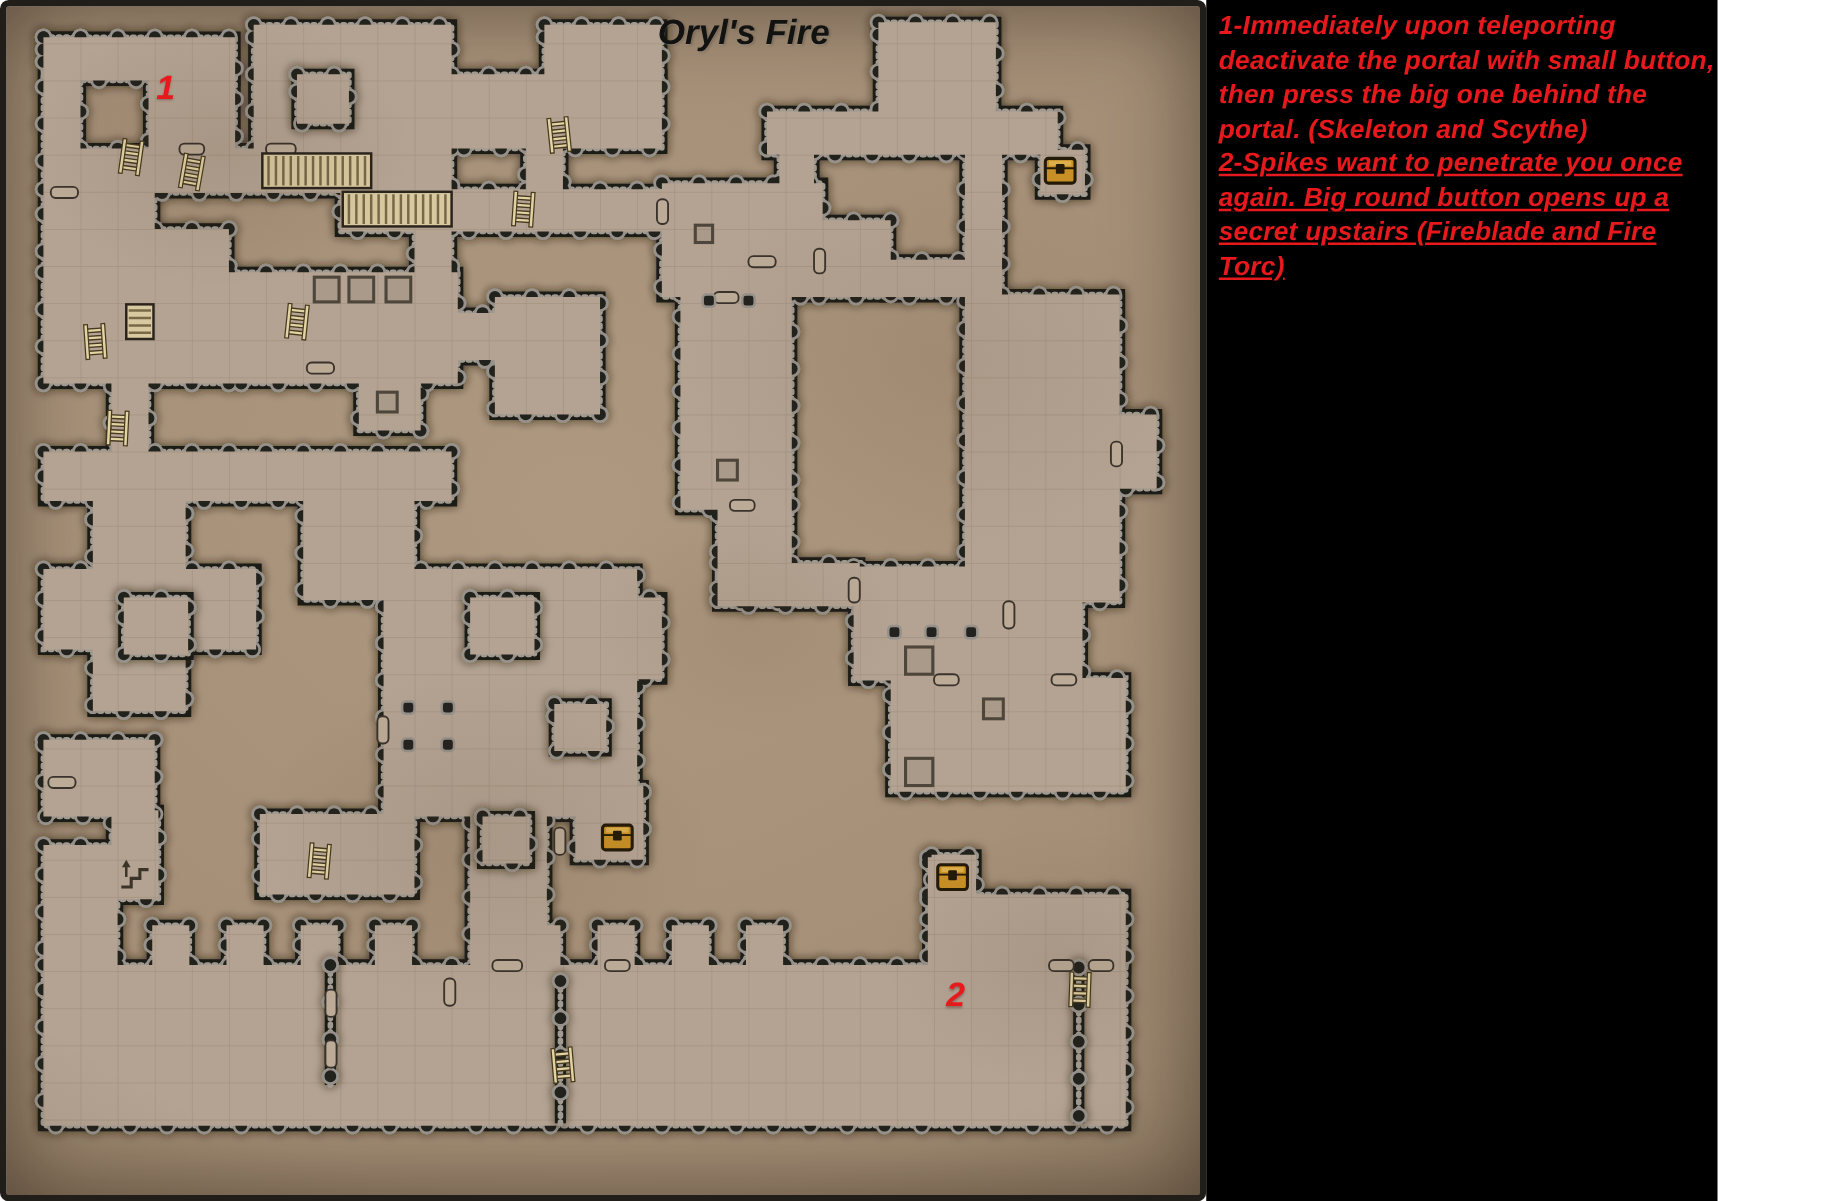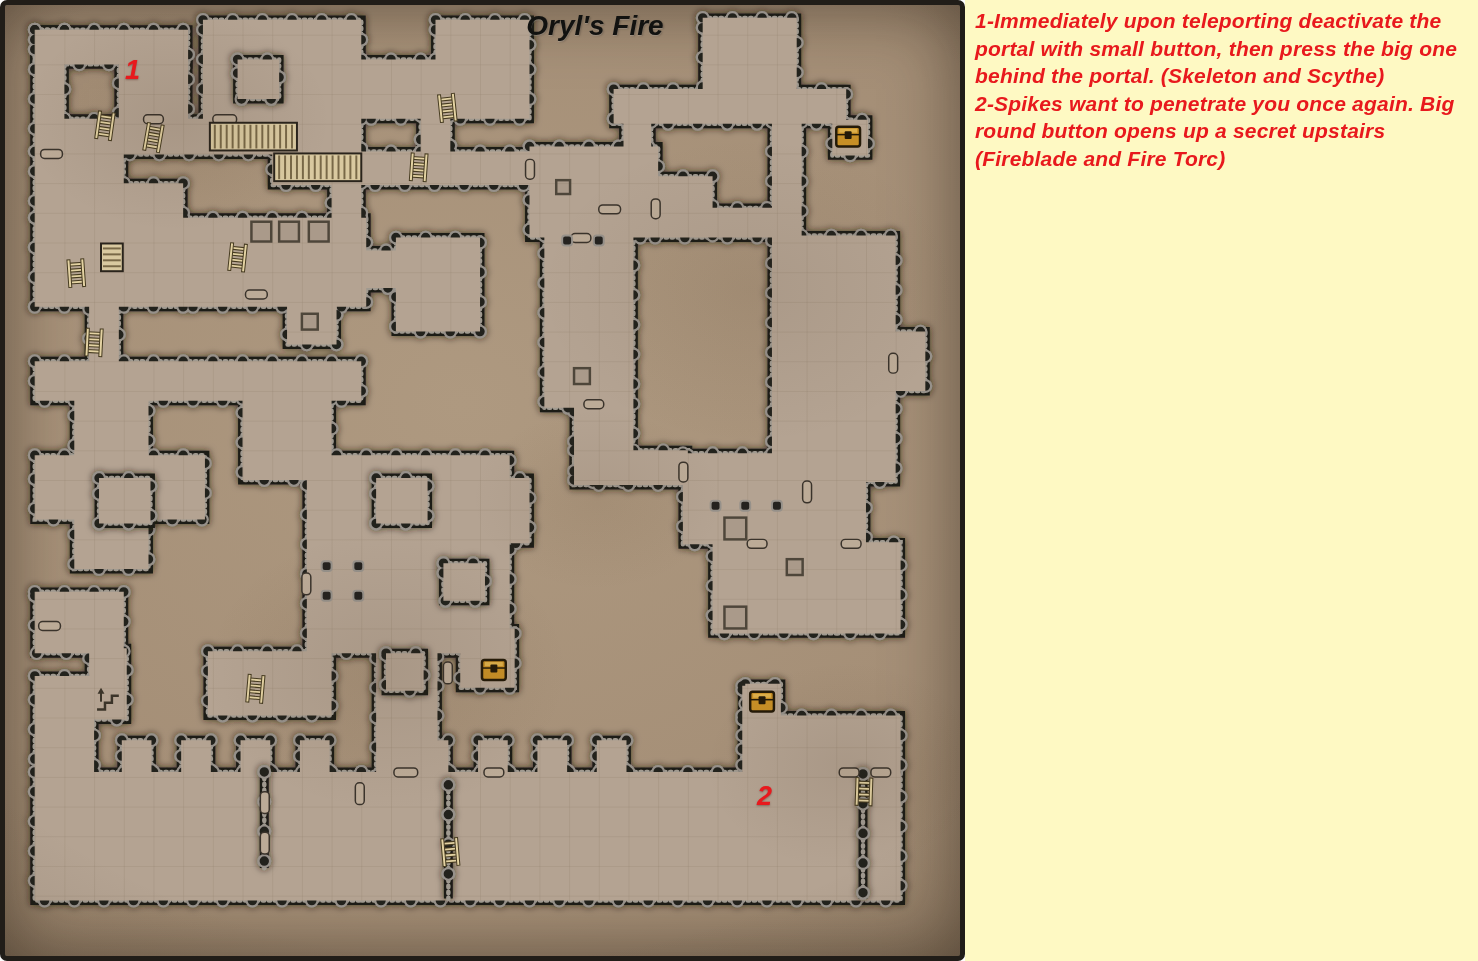--- a/index.html
+++ b/index.html
@@ -26,21 +26,21 @@
   .map-title{
     position:absolute;left:380px;top:5px;width:420px;text-align:center;
     font-size:28px;font-weight:bold;font-style:italic;color:#121210;
     text-shadow:0 1px 1px rgba(255,255,255,.22), 1px 1px 2px rgba(0,0,0,.25);
   }
   .marker{
     position:absolute;font-size:27px;font-weight:bold;font-style:italic;line-height:1;
     text-shadow:0 1px 2px rgba(60,0,0,.35);
   }
   .notes-panel{
-    position:absolute;left:965px;top:0;width:513px;height:961px;background:#fef9c3;
+    position:absolute;left:965px;top:0;width:409px;height:961px;background:#000000;
     box-sizing:border-box;padding:7px 2px 0 10px;
   }
   .note{
     margin:0;font-size:21px;line-height:1.31;font-weight:bold;font-style:italic;
     letter-spacing:.2px;
   }
 </style>
 </head>
 <body>
 
@@ -575,16 +575,16 @@
         </g>
       </svg>
     <div class="texture"></div>
     <div class="map-title" style="color: rgb(18, 18, 16);">Oryl's Fire</div>
     <div class="marker" id="marker-0" style="left: 120px; top: 52px; color: rgb(232, 25, 29);">1</div>
     <div class="marker" id="marker-1" style="left: 752px; top: 778px; color: rgb(232, 25, 29);">2</div>
   </div>
 
   <div class="notes-panel">
     <p class="note" style="color: rgb(232, 25, 29);">1-Immediately upon teleporting deactivate the portal with small button, then press the big one behind the portal. (Skeleton and Scythe)</p>
-    <p class="note" style="color: rgb(232, 25, 29);">2-Spikes want to penetrate you once again. Big round button opens up a secret upstairs (Fireblade and Fire Torc)</p>
+    <p class="note" style="color: rgb(232, 25, 29); text-decoration: underline;">2-Spikes want to penetrate you once again. Big round button opens up a secret upstairs (Fireblade and Fire Torc)</p>
   </div>
 
 </div>
 
 </body></html>

